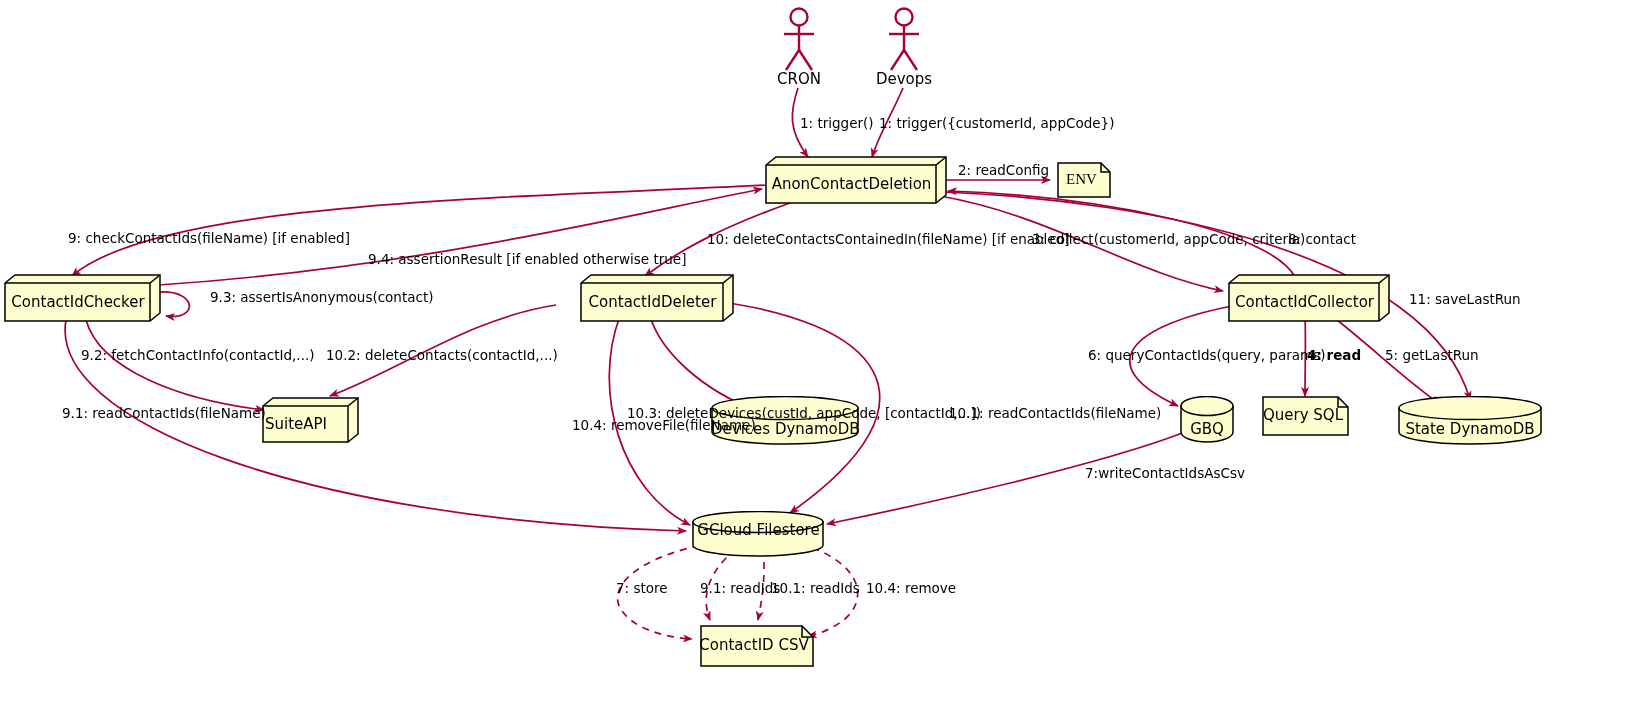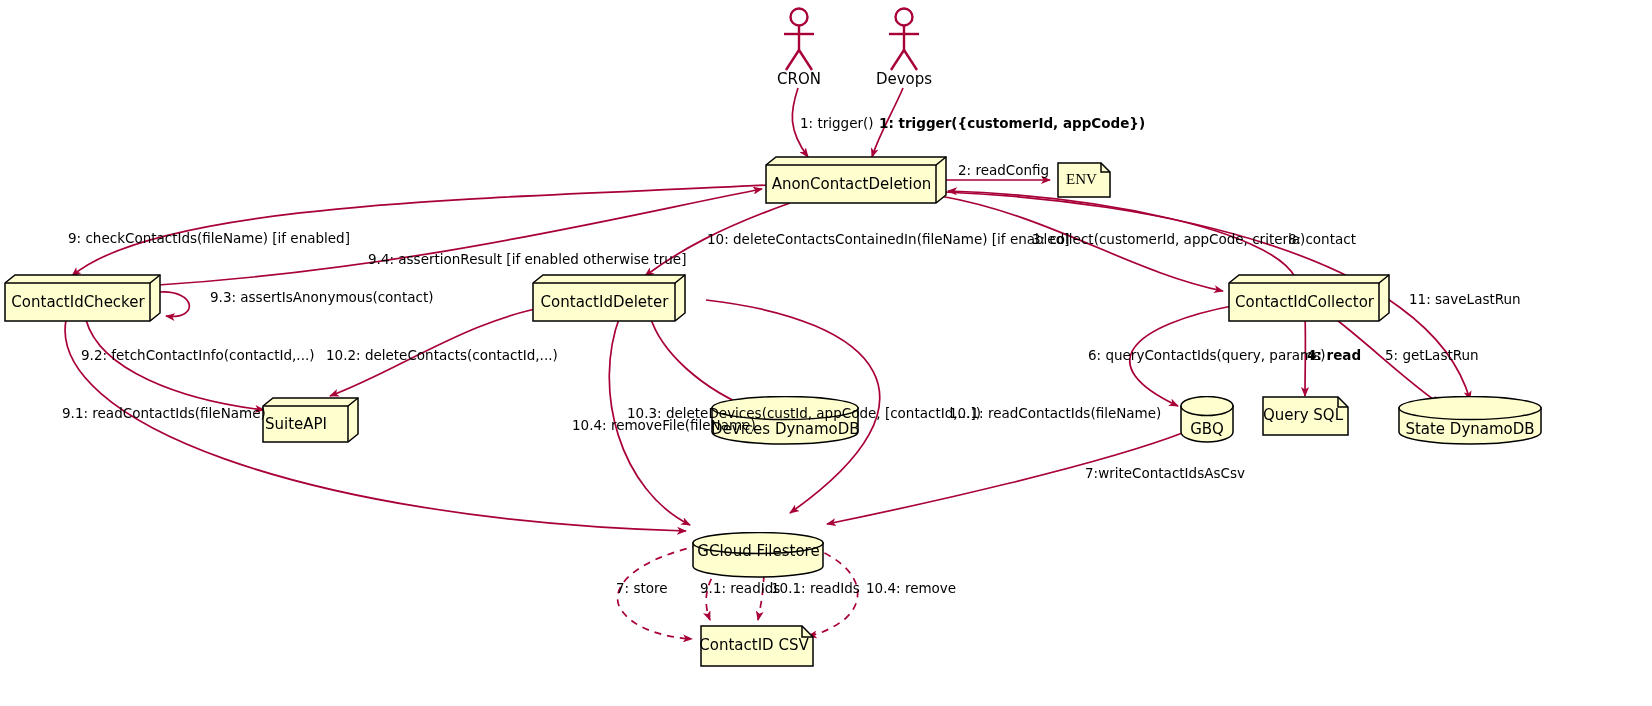--- a/index.html
+++ b/index.html
@@ -196,21 +196,21 @@
 
   <div class="component" style="left:766px; top:157px; width:180px; height:46px;">
     <svg class="box3d" width="180" height="46">
       <polygon points="0,8 10,0 180,0 180,38 170,46 0,46" fill="#FEFECE" stroke="#000000" stroke-width="1.5"></polygon>
       <polyline points="0,8 170,8 180,0" fill="none" stroke="#000000" stroke-width="1.5"></polyline>
       <line x1="170" y1="8" x2="170" y2="46" stroke="#000000" stroke-width="1.5"></line>
     </svg>
     <div class="lbl">AnonContactDeletion</div>
   </div>
 
-  <div class="component" style="left:533px; top:275px; width:152px; height:46px;">
+  <div class="component" style="left:581px; top:275px; width:152px; height:46px;">
     <svg class="box3d" width="152" height="46">
       <polygon points="0,8 10,0 152,0 152,38 142,46 0,46" fill="#FEFECE" stroke="#000000" stroke-width="1.5"></polygon>
       <polyline points="0,8 142,8 152,0" fill="none" stroke="#000000" stroke-width="1.5"></polyline>
       <line x1="142" y1="8" x2="142" y2="46" stroke="#000000" stroke-width="1.5"></line>
     </svg>
     <div class="lbl">ContactIdDeleter</div>
   </div>
 
   <div class="component" style="left:1229px; top:275px; width:160px; height:46px;">
     <svg class="box3d" width="160" height="46">
@@ -247,21 +247,21 @@
   </div>
 
   <div class="cylinder" style="left:1398px; top:396px; width:144px; height:46px;">
     <svg width="148" height="50">
       <path d="M1,12 L1,36 A71,12 0 0 0 143,36 L143,12 Z" fill="#FEFECE" stroke="#000000" stroke-width="1.5"></path>
       <ellipse cx="72" cy="12" rx="71" ry="11.5" fill="#FEFECE" stroke="#000000" stroke-width="1.5"></ellipse>
     </svg>
     <div class="cyl-lbl" style="bottom:4px;">State DynamoDB</div>
   </div>
 
-  <div class="cylinder" style="left:692px; top:532px; width:133px; height:32px;">
+  <div class="cylinder" style="left:692px; top:511px; width:133px; height:32px;">
     <svg width="137" height="48">
       <path d="M1,11 L1,34 A65,11 0 0 0 131,34 L131,11 Z" fill="#FEFECE" stroke="#000000" stroke-width="1.5"></path>
       <ellipse cx="66" cy="11" rx="65" ry="10.5" fill="#FEFECE" stroke="#000000" stroke-width="1.5"></ellipse>
     </svg>
     <div class="cyl-lbl" style="bottom:4px;">GCloud Filestore</div>
   </div>
 
   <div class="note" style="left:1057px; top:162px; width:54px; height:36px;font-family:Liberation Serif, serif;">
     <svg width="58" height="40">
       <path d="M1,1 L44,1 L53,10 L53,35 L1,35 Z" fill="#FEFECE" stroke="#000000" stroke-width="1.5"></path>
@@ -280,21 +280,21 @@
 
   <div class="note" style="left:700px; top:625px; width:115px; height:42px;">
     <svg width="119" height="46">
       <path d="M1,1 L102,1 L113,12 L113,41 L1,41 Z" fill="#FEFECE" stroke="#000000" stroke-width="1.5"></path>
       <path d="M102,1 L102,12 L113,12" fill="none" stroke="#000000" stroke-width="1.5"></path>
     </svg>
     <div class="note-lbl" style="right:7px;">ContactID CSV</div>
   </div>
 
   <div class="elabel" style="left:800px; top:117px;">1: trigger()</div>
-  <div class="elabel" style="left:879px; top:117px;font-weight:bold;">1: trigger({customerId, appCode})</div>
+  <div class="elabel" style="left:879px; top:117px;">1: trigger({customerId, appCode})</div>
   <div class="elabel" style="left:958px; top:164px;">2: readConfig</div>
   <div class="elabel" style="left:1032px; top:233px;">3: collect(customerId, appCode, criteria)</div>
   <div class="elabel" style="left:1307px; top:349px;font-weight:bold;">4: read</div>
   <div class="elabel" style="left:1385px; top:349px;">5: getLastRun</div>
   <div class="elabel" style="left:1088px; top:349px;">6: queryContactIds(query, params)</div>
   <div class="elabel" style="left:1085px; top:467px;">7:writeContactIdsAsCsv</div>
   <div class="elabel" style="left:616px; top:582px;">7: store</div>
   <div class="elabel" style="left:1288px; top:233px;">8: contact</div>
   <div class="elabel" style="left:68px; top:232px;">9: checkContactIds(fileName) [if enabled]</div>
   <div class="elabel" style="left:62px; top:407px;">9.1: readContactIds(fileName)</div>

